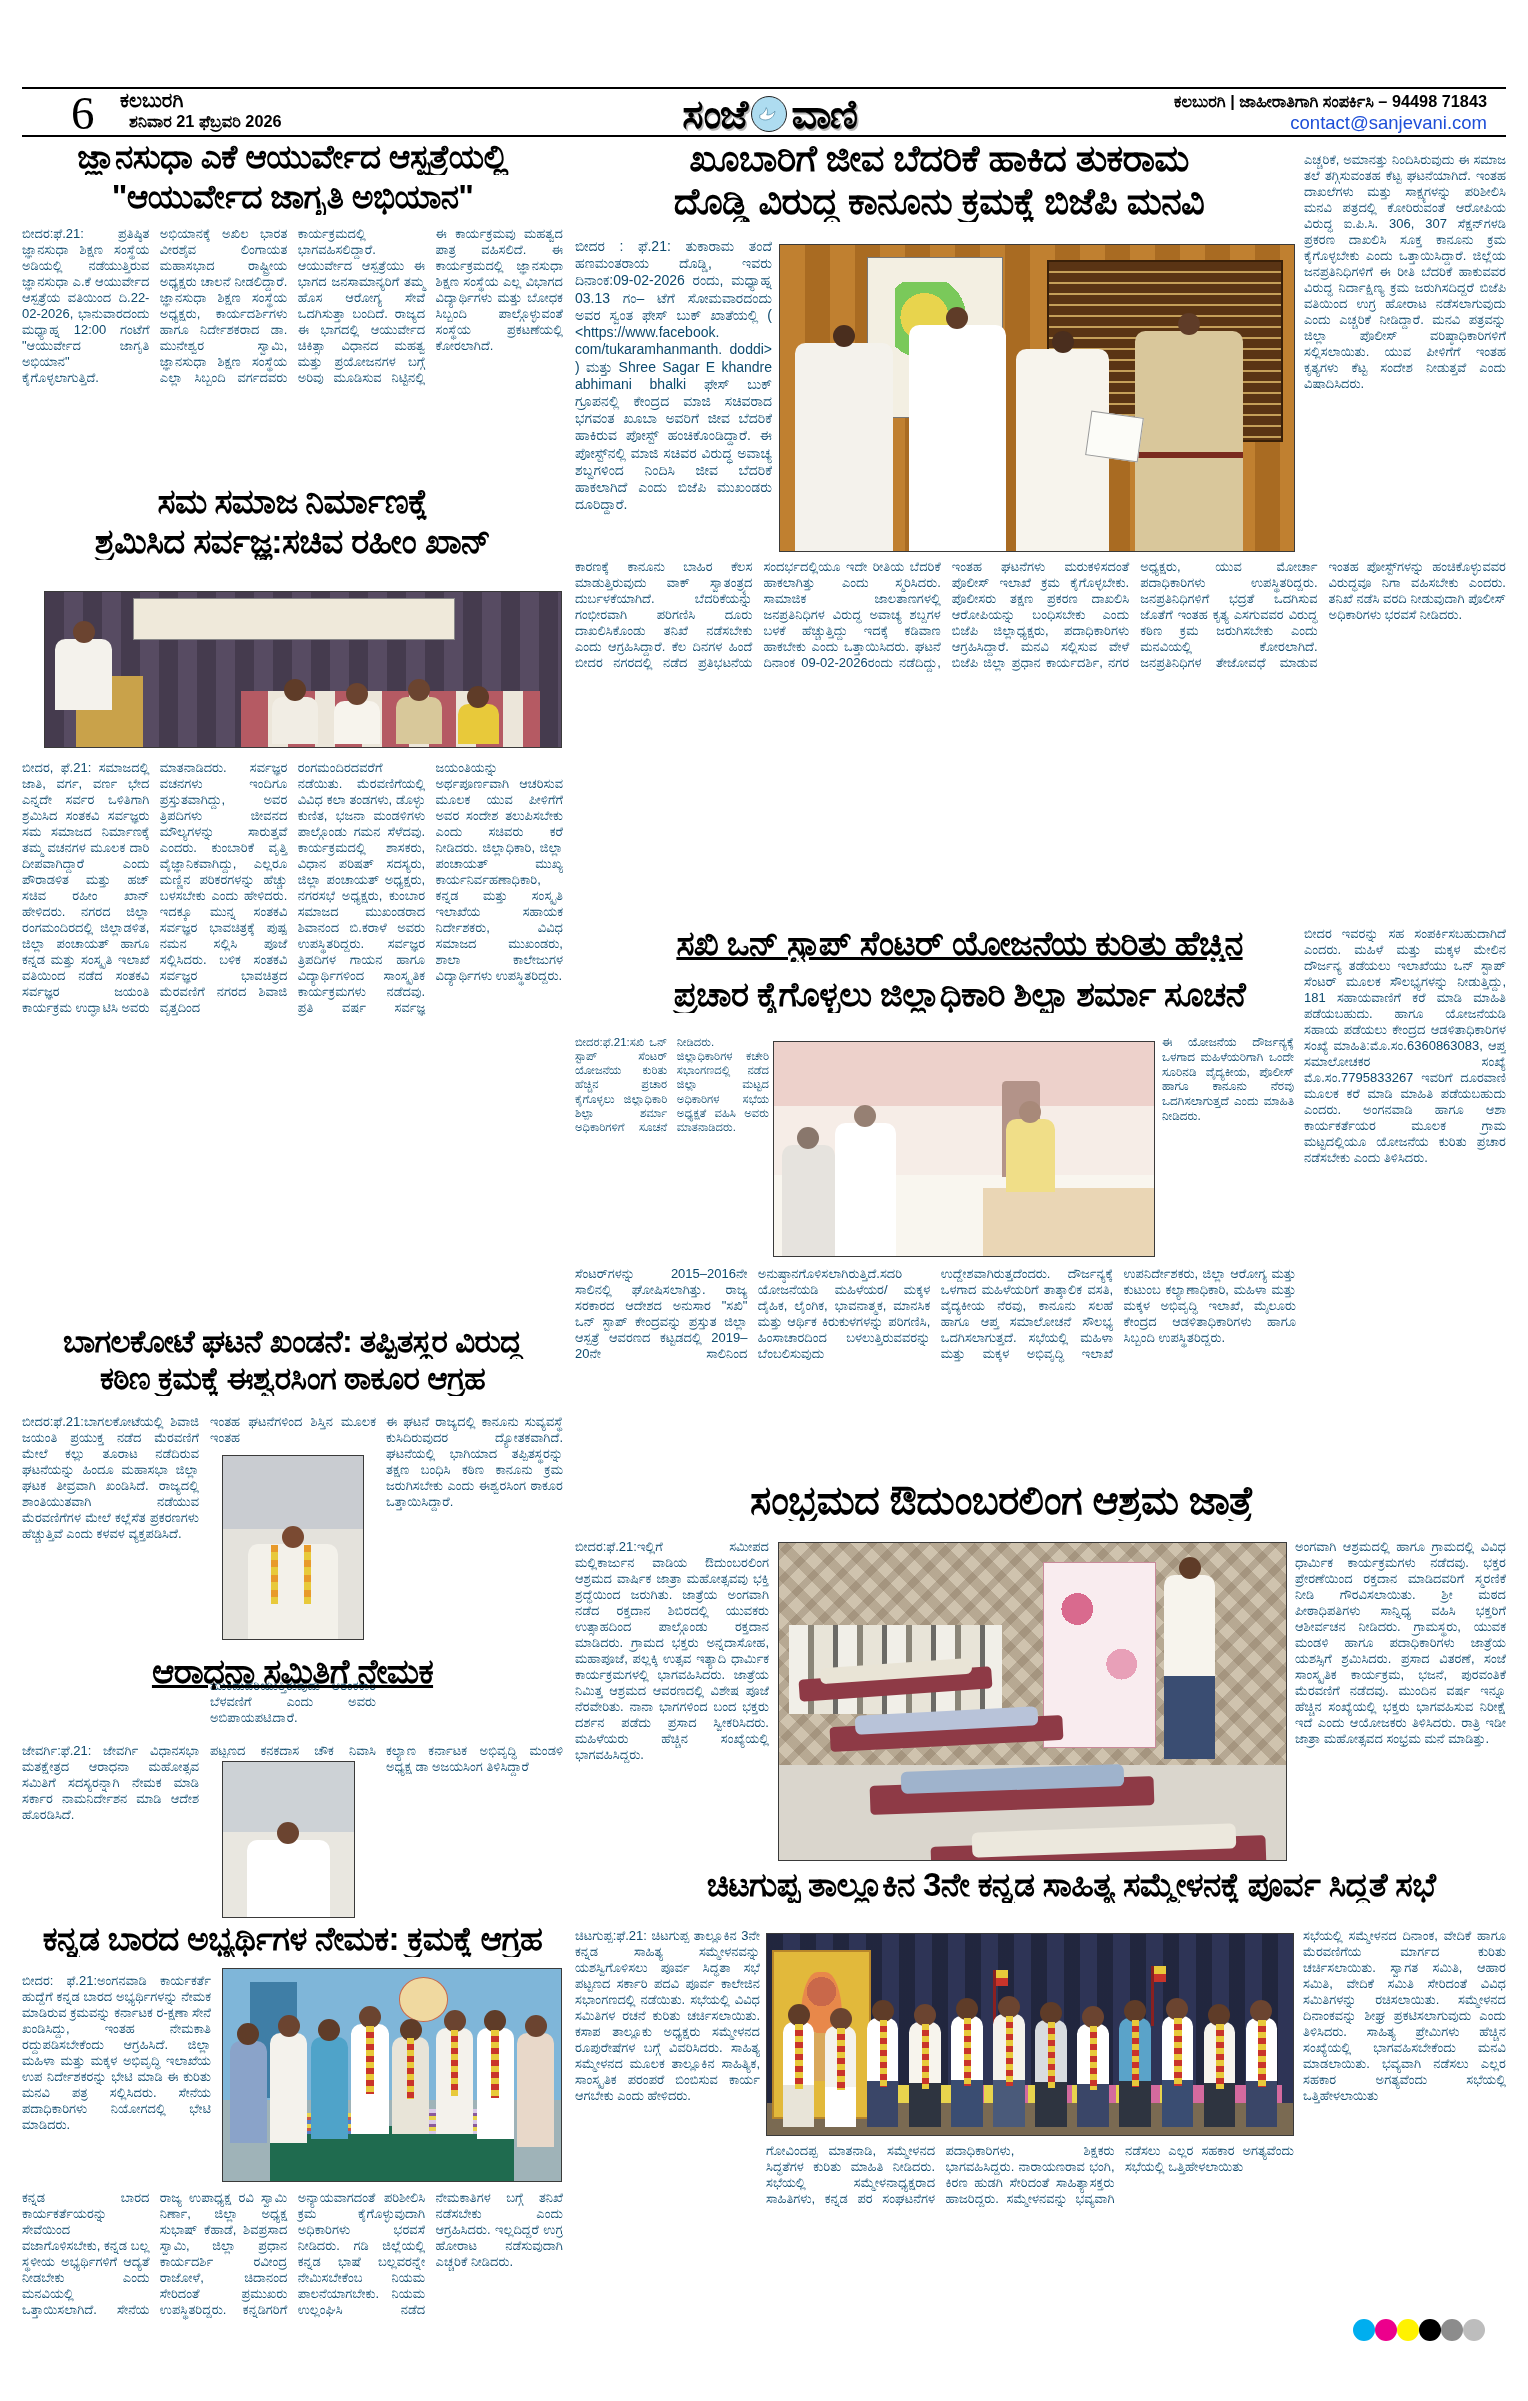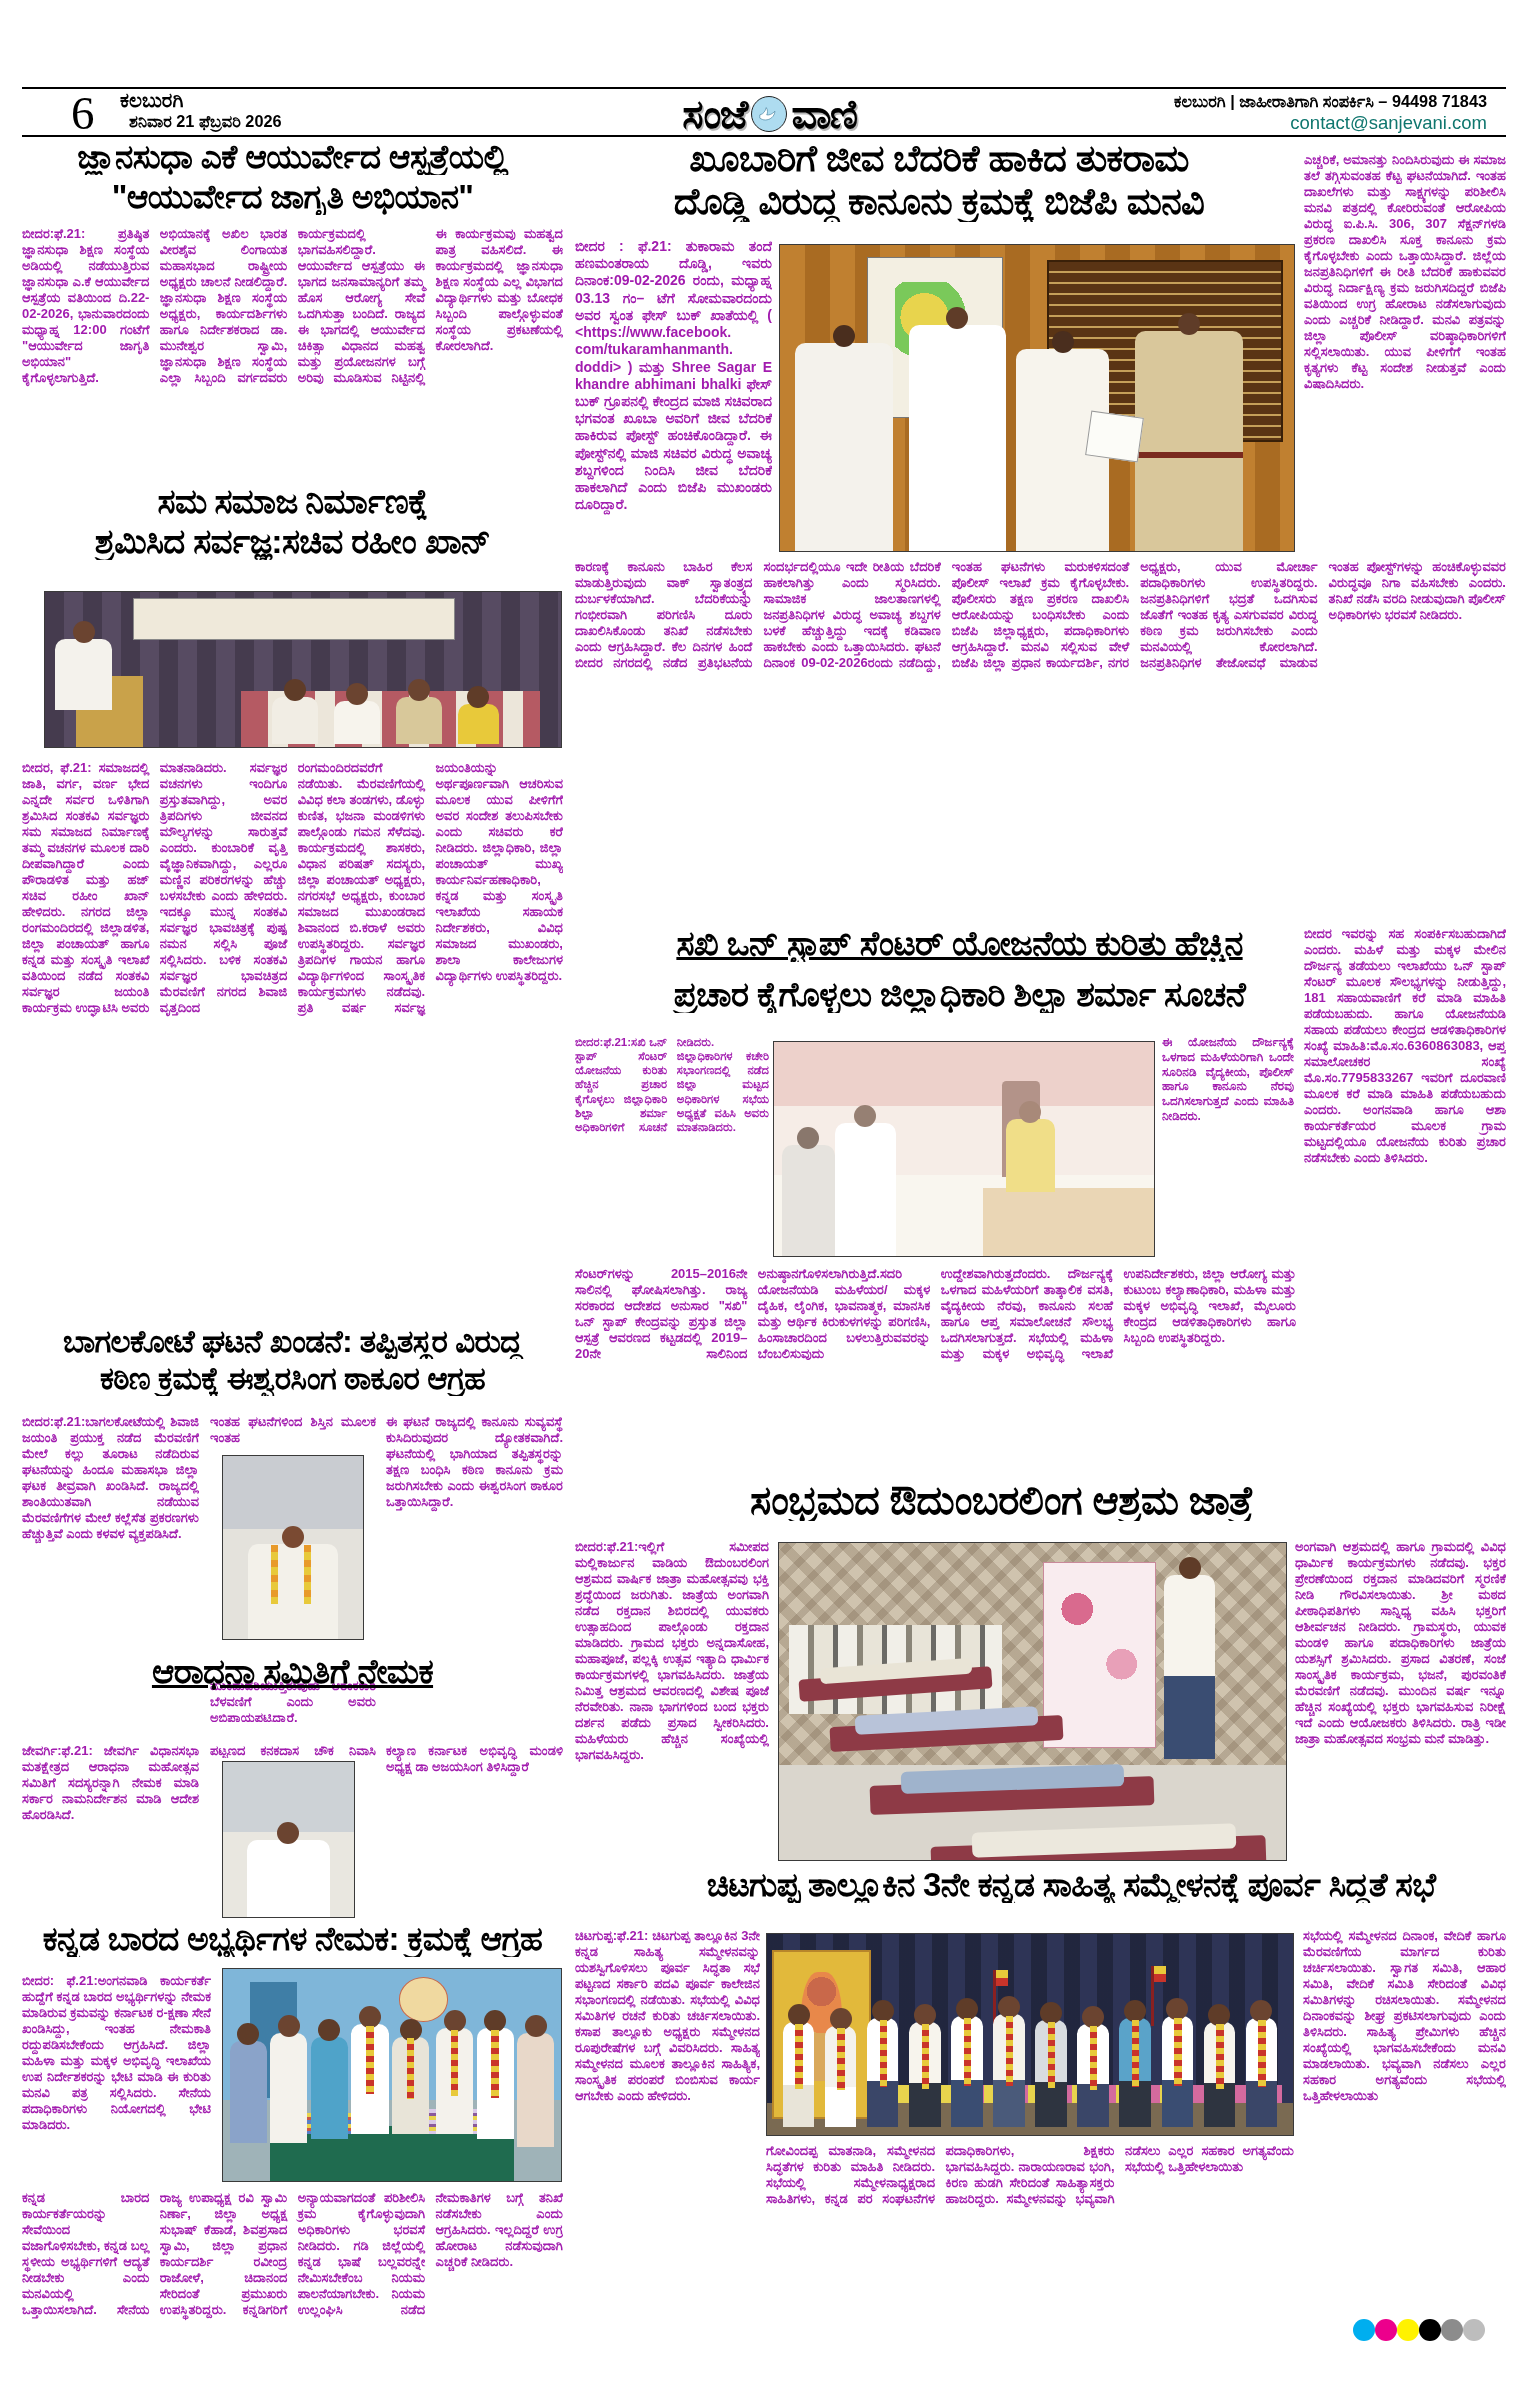--- a/index.html
+++ b/index.html
@@ -3,21 +3,21 @@
 <meta charset="utf-8">
 <style>
   html,body{margin:0;padding:0;}
   body{width:1528px;height:2401px;background:#ffffff;position:relative;
        font-family:"Liberation Sans","DejaVu Sans",sans-serif;color:#1c1c1c;}
   .abs{position:absolute;}
   .rule{position:absolute;background:#000;}
   .hl{position:absolute;font-weight:700;color:#000;text-align:center;
       letter-spacing:-0.7px;line-height:1.05;white-space:nowrap;overflow:hidden;}
   .bt{position:absolute;font-size:13px;line-height:1.23;text-align:justify;
-      overflow:hidden;word-break:break-word;color:#a21caf;font-weight:bold;}
+      overflow:hidden;word-break:break-word;color:#0c4a6e;}
   .c2{column-count:2;column-gap:9.6px;}
   .c3{column-count:3;column-gap:10.4px;}
   .c4{column-count:4;column-gap:10.4px;}
   .c5{column-count:5;column-gap:11px;}
   .photo{position:absolute;border:1.5px solid #3a3a3a;box-sizing:border-box;overflow:hidden;}
   .fig{position:absolute;border-radius:10.4px 10.4px 0 0;}
   .fig::before{content:"";position:absolute;top:-18px;left:50%;transform:translateX(-50%);
       width:22px;height:22px;border-radius:50%;background:var(--skin,#6b4430);}
   .fig .scarf{position:absolute;left:40%;top:1.5px;width:7.4px;height:62%;
       background:repeating-linear-gradient(180deg,#e8c93a 0 6px,#c9342a 6px 12px);}
@@ -43,21 +43,21 @@
   <span class="word">ಸಂಜೆ</span>
   <span class="logo-circle">
     <svg width="22" height="22" viewBox="0 0 24 24">
       <path d="M2 13c4-1 6-4 7-8 2 3 1.5 6 .5 8 3 .5 6-1 9-4-.5 6-5.5 9.5-10.5 9.5-2.5 0-4.5-1-6-2z" fill="#ffffff" stroke="#2a6a8c" stroke-width="0.6"></path>
     </svg>
   </span>
   <span class="word">ವಾಣಿ</span>
 </div>
 
 <div class="abs" style="left:1035px;top:92px;width:452px;text-align:right;font-size:16.3px;font-weight:700;color:#000;">ಕಲಬುರಗಿ   |   ಜಾಹೀರಾತಿಗಾಗಿ ಸಂಪರ್ಕಿಸಿ – 94498 71843</div>
-<div class="abs" style="left:1035px;top:112px;width:452px;text-align:right;font-size:18.5px;color:#0f766e;">contact@sanjevani.com</div>
+<div class="abs" style="left:1035px;top:112px;width:452px;text-align:right;font-size:18.5px;color:#1d4ed8;">contact@sanjevani.com</div>
 
 <div class="rule" style="left:22px;top:135px;width:1484px;height:2.2px;"></div>
 
 <div class="hl" style="left:22px;top:140px;width:541px;font-size:33px;">ಜ್ಞಾನಸುಧಾ ಎಕೆ ಆಯುರ್ವೇದ ಆಸ್ಪತ್ರೆಯಲ್ಲಿ</div>
 <div class="hl" style="left:22px;top:180px;width:541px;font-size:33px;">"ಆಯುರ್ವೇದ ಜಾಗೃತಿ ಅಭಿಯಾನ"</div>
 <div class="bt c4" style="left:22px;top:226px;width:541px;height:245px;">ಬೀದರ:ಫೆ.21: ಪ್ರತಿಷ್ಠಿತ ಜ್ಞಾನಸುಧಾ ಶಿಕ್ಷಣ ಸಂಸ್ಥೆಯ ಅಡಿಯಲ್ಲಿ ನಡೆಯುತ್ತಿರುವ ಜ್ಞಾನಸುಧಾ ಎ.ಕೆ ಆಯುರ್ವೇದ ಆಸ್ಪತ್ರೆಯ ವತಿಯಿಂದ ದಿ.22-02-2026, ಭಾನುವಾರದಂದು ಮಧ್ಯಾಹ್ನ 12:00 ಗಂಟೆಗೆ "ಆಯುರ್ವೇದ ಜಾಗೃತಿ ಅಭಿಯಾನ" ಕೈಗೊಳ್ಳಲಾಗುತ್ತಿದೆ. ಅಭಿಯಾನಕ್ಕೆ ಅಖಿಲ ಭಾರತ ವೀರಶೈವ ಲಿಂಗಾಯತ ಮಹಾಸಭಾದ ರಾಷ್ಟ್ರೀಯ ಅಧ್ಯಕ್ಷರು ಚಾಲನೆ ನೀಡಲಿದ್ದಾರೆ. ಜ್ಞಾನಸುಧಾ ಶಿಕ್ಷಣ ಸಂಸ್ಥೆಯ ಅಧ್ಯಕ್ಷರು, ಕಾರ್ಯದರ್ಶಿಗಳು ಹಾಗೂ ನಿರ್ದೇಶಕರಾದ ಡಾ. ಮುನೇಶ್ವರ ಸ್ವಾಮಿ, ಜ್ಞಾನಸುಧಾ ಶಿಕ್ಷಣ ಸಂಸ್ಥೆಯ ಎಲ್ಲಾ ಸಿಬ್ಬಂದಿ ವರ್ಗದವರು ಕಾರ್ಯಕ್ರಮದಲ್ಲಿ ಭಾಗವಹಿಸಲಿದ್ದಾರೆ. ಆಯುರ್ವೇದ ಆಸ್ಪತ್ರೆಯು ಈ ಭಾಗದ ಜನಸಾಮಾನ್ಯರಿಗೆ ತಮ್ಮ ಹೊಸ ಆರೋಗ್ಯ ಸೇವೆ ಒದಗಿಸುತ್ತಾ ಬಂದಿದೆ. ರಾಜ್ಯದ ಈ ಭಾಗದಲ್ಲಿ ಆಯುರ್ವೇದ ಚಿಕಿತ್ಸಾ ವಿಧಾನದ ಮಹತ್ವ ಮತ್ತು ಪ್ರಯೋಜನಗಳ ಬಗ್ಗೆ ಅರಿವು ಮೂಡಿಸುವ ನಿಟ್ಟಿನಲ್ಲಿ ಈ ಕಾರ್ಯಕ್ರಮವು ಮಹತ್ವದ ಪಾತ್ರ ವಹಿಸಲಿದೆ. ಈ ಕಾರ್ಯಕ್ರಮದಲ್ಲಿ ಜ್ಞಾನಸುಧಾ ಶಿಕ್ಷಣ ಸಂಸ್ಥೆಯ ಎಲ್ಲ ವಿಭಾಗದ ವಿದ್ಯಾರ್ಥಿಗಳು ಮತ್ತು ಬೋಧಕ ಸಿಬ್ಬಂದಿ ಪಾಲ್ಗೊಳ್ಳುವಂತೆ ಸಂಸ್ಥೆಯ ಪ್ರಕಟಣೆಯಲ್ಲಿ ಕೋರಲಾಗಿದೆ.</div>
 
 <div class="hl" style="left:22px;top:484px;width:541px;font-size:34px;font-family:Liberation Serif, serif;">ಸಮ ಸಮಾಜ ನಿರ್ಮಾಣಕ್ಕೆ</div>
 <div class="hl" style="left:22px;top:524px;width:541px;font-size:34px;">ಶ್ರಮಿಸಿದ ಸರ್ವಜ್ಞ:ಸಚಿವ ರಹೀಂ ಖಾನ್</div>
 

